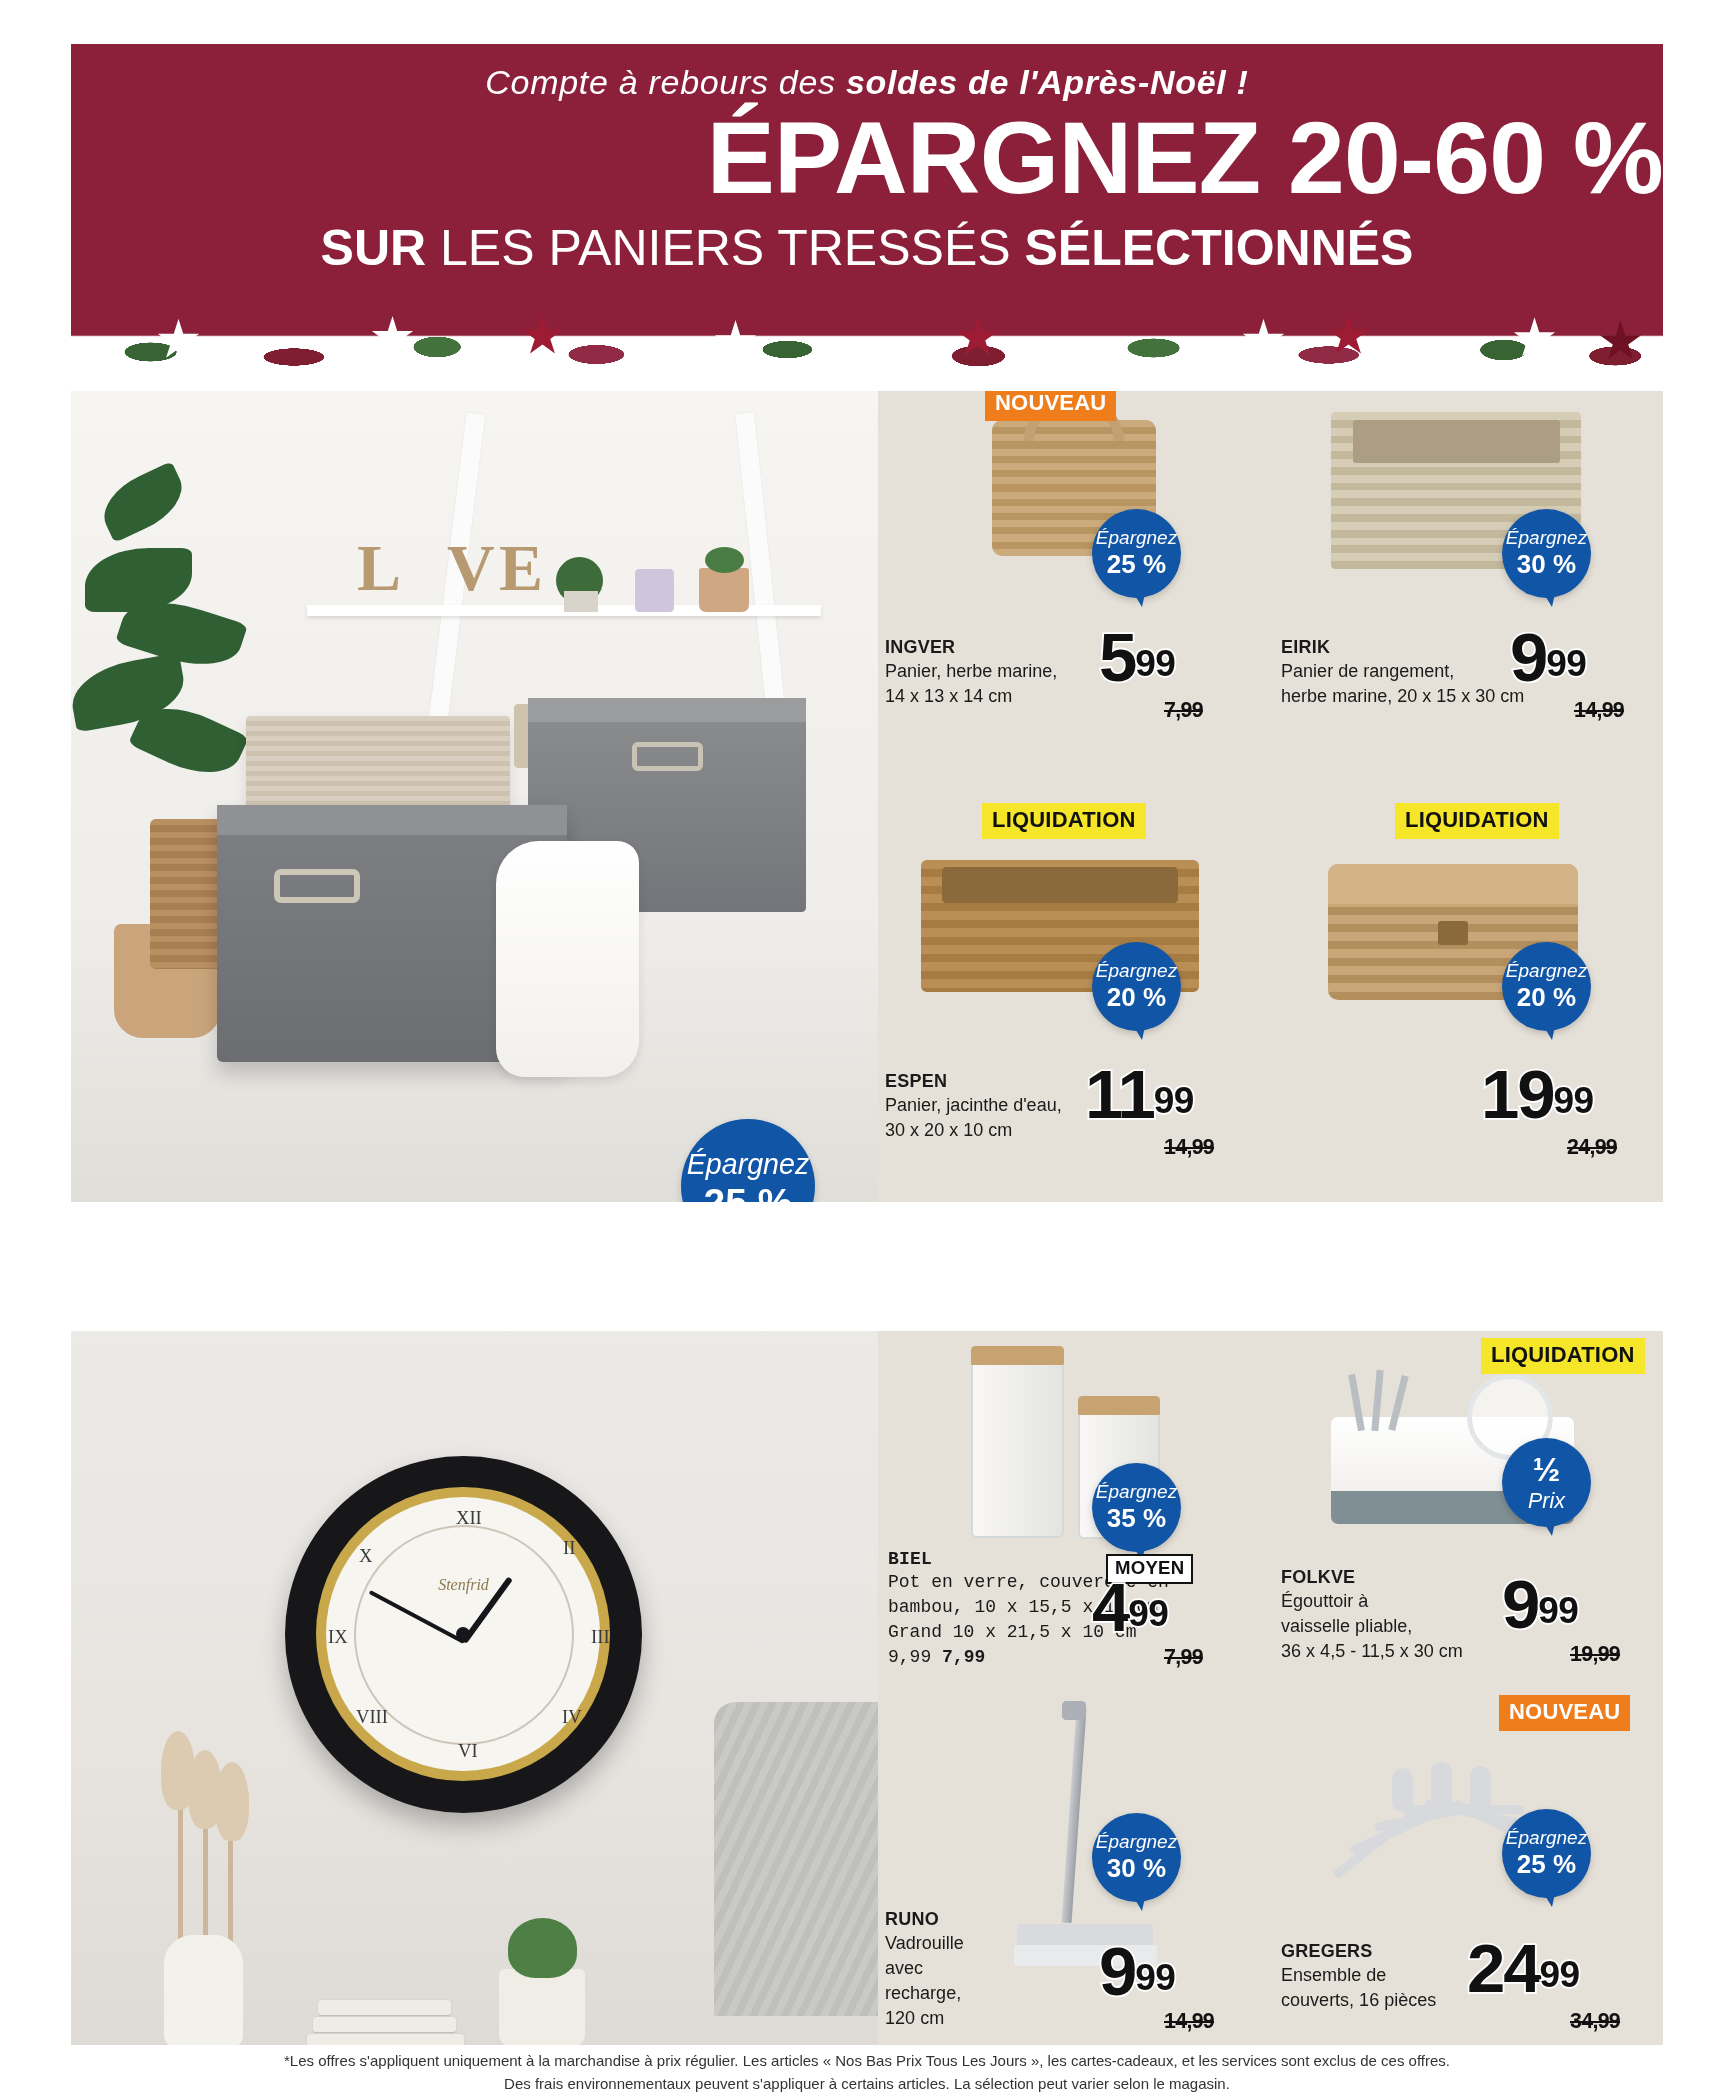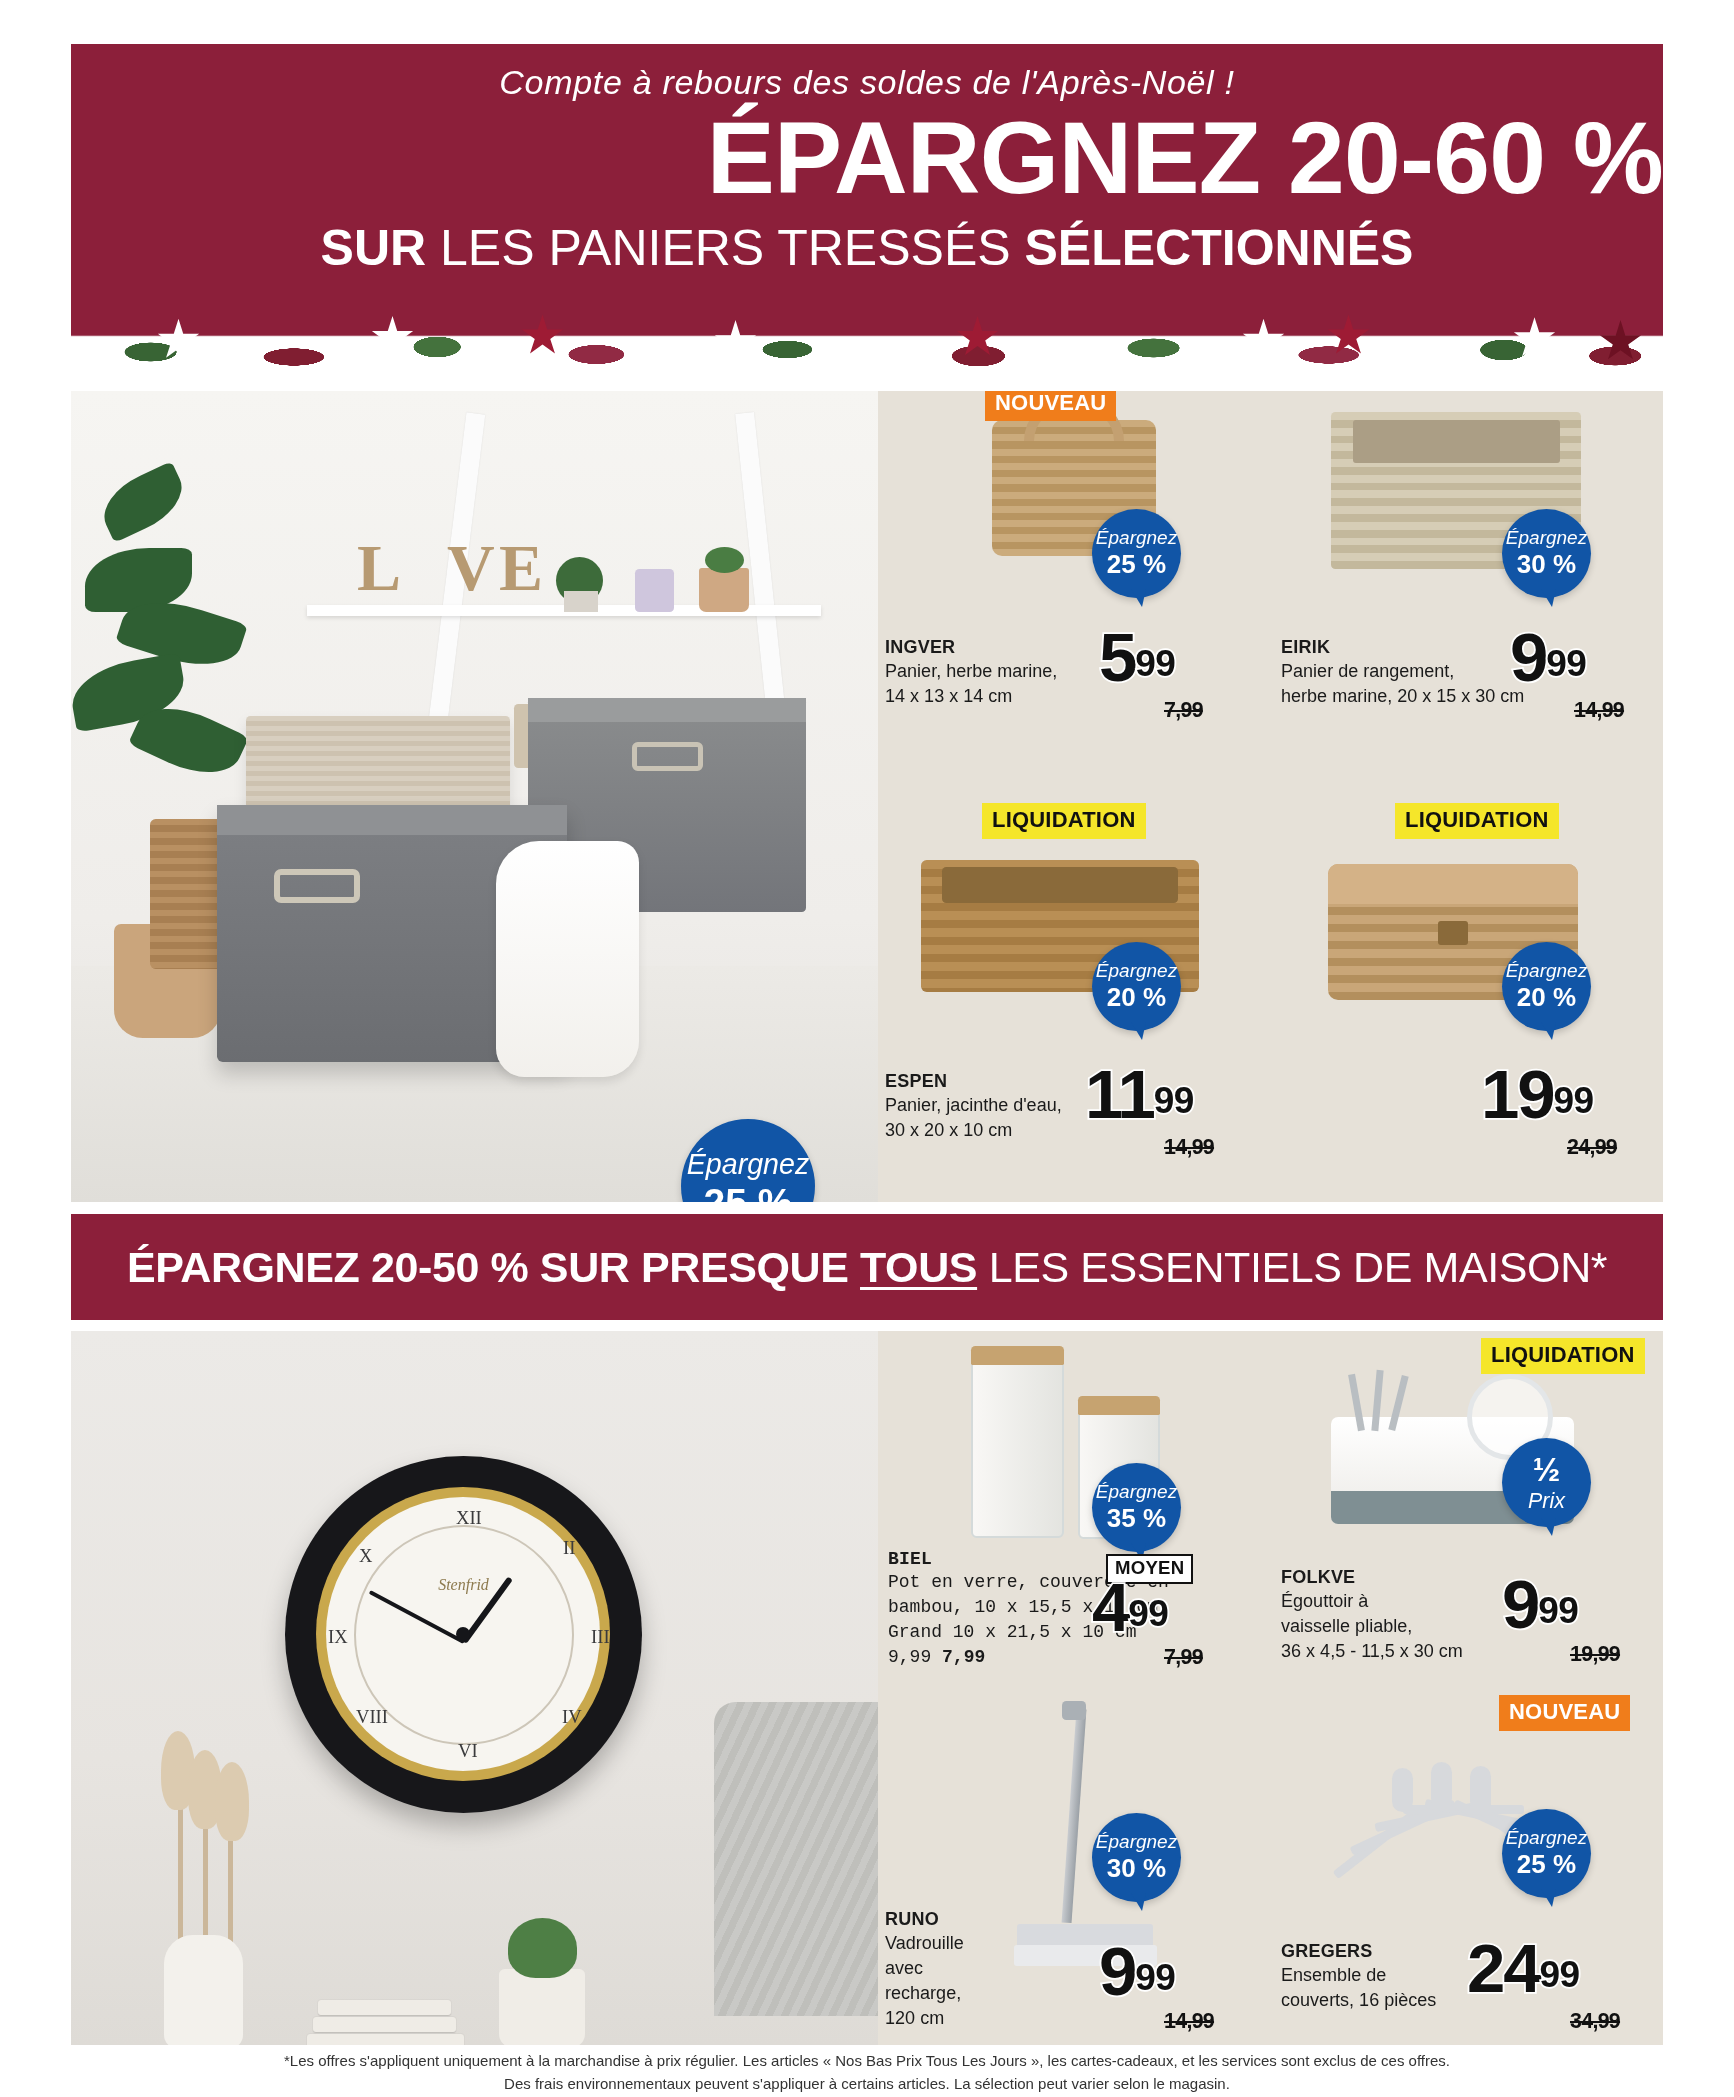--- a/index.html
+++ b/index.html
@@ -28,21 +28,21 @@
   }
   .banner-kicker {
     text-align: center;
     color: #ffffff;
     font-size: 34px;
     font-style: italic;
     font-weight: 400;
     letter-spacing: 0.7px;
     margin-top: 18.6px;
   }
-  .banner-kicker b { font-weight: 400; font-style: italic; }
+  .banner-kicker b { font-weight: 700; font-style: italic; }
   .banner-head {
     text-align: right;
     color: #ffffff;
     font-size: 102px;
     font-weight: 700;
     letter-spacing: -0.7px;
     line-height: 1.0;
     margin-top: 5.7px;
     padding-left: 32px;
   }
@@ -509,25 +509,20 @@
         </div>
         <div class="price" style="left:207px; top:268px;">
           <span class="big">19</span><span class="cents">99</span>
         </div>
         <div class="oldprice sm" style="left:293px; top:339px;">24,99</div>
       </div>
 
     </div>
   </div>
 
-  <div class="mid-bar">
-    <div class="t">
-      <b>ÉPARGNEZ 20-50 % SUR PRESQUE </b><u>TOUS</u><span> LES ESSENTIELS DE MAISON*</span>
-    </div>
-  </div>
 
   <div class="sec2">
 
     <div class="hero-left">
       <div class="photo-bg">
         <div class="h2-wall"></div>
         <div class="h2-clock">
           <div class="ring"></div>
           <div class="face"></div>
           <div class="inner"></div>

